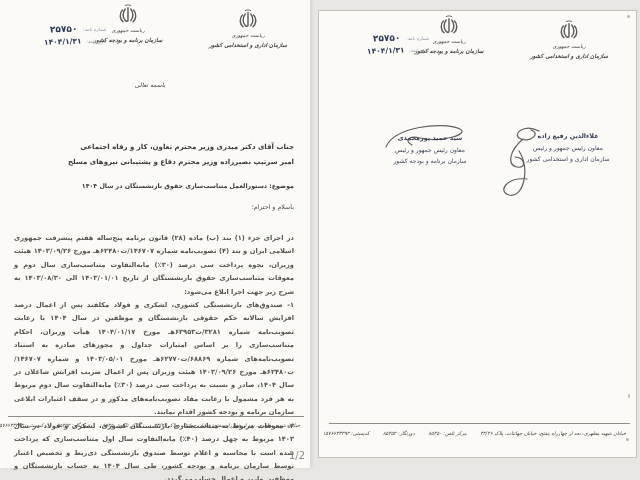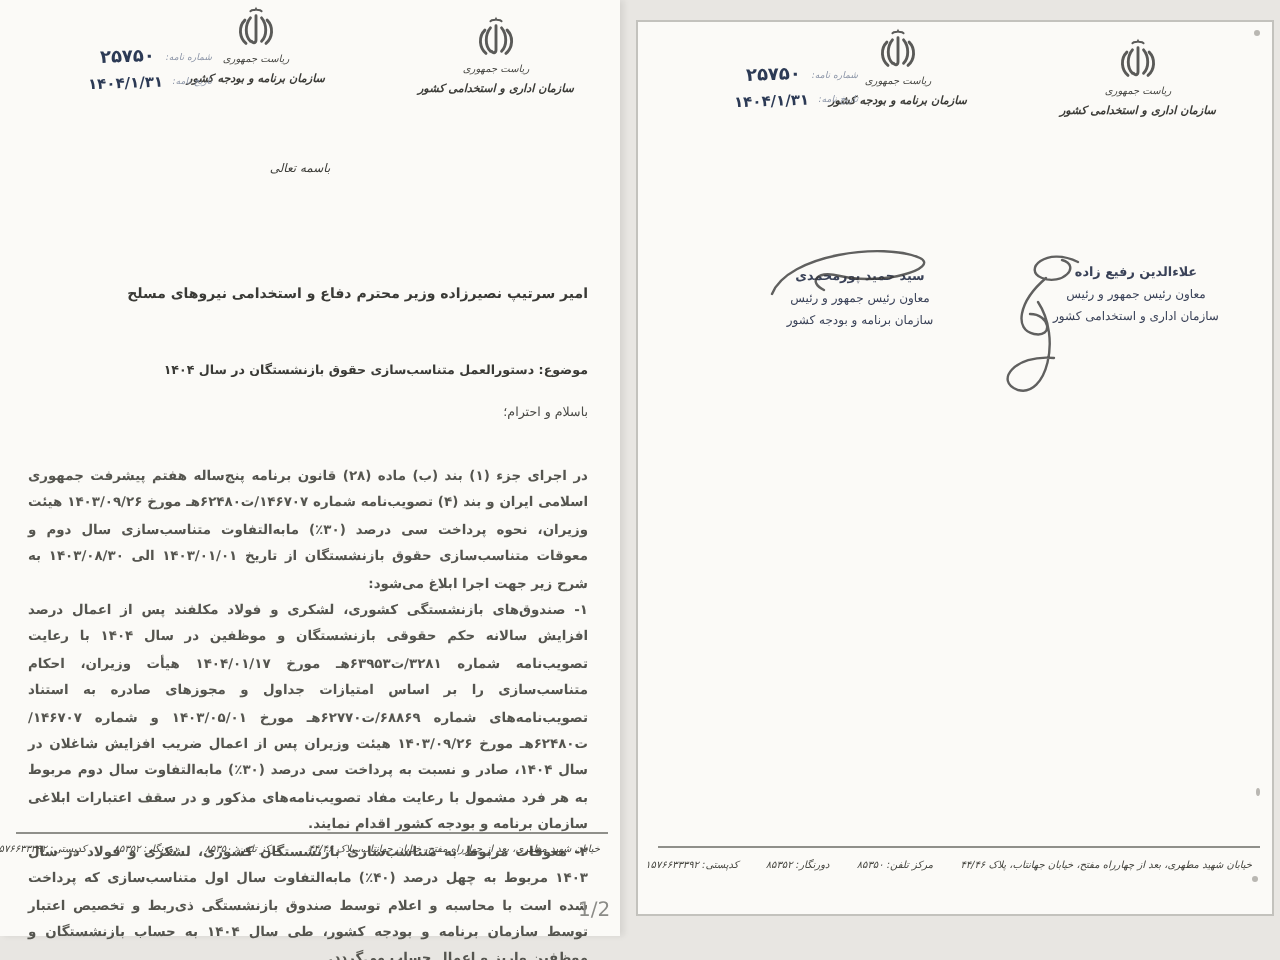--- a/index.html
+++ b/index.html
@@ -109,21 +109,22 @@
       </div>
       <div class="stamp-row">
         <span class="stamp-label">تاریخ نامه:</span>
         <span class="stamp-value stamp-date">۱۴۰۴/۱/۳۱</span>
       </div>
     </div>
 
     <div class="besmele" style="left:98px;top:81px;width:104px;">باسمه تعالی</div>
 
     <div class="recipients rtl" style="top:140px;">
-      <div>امیر سرتیپ نصیرزاده وزیر محترم دفاع و استخدامی نیروهای مسلح</div>
+      <div>جناب آقای دکتر میدری وزیر محترم تعاون، کار و رفاه اجتماعی</div>
+      <div>امیر سرتیپ نصیرزاده وزیر محترم دفاع و پشتیبانی نیروهای مسلح</div>
     </div>
 
     <div class="subject rtl" style="top:182px;">موضوع: دستورالعمل متناسب‌سازی حقوق بازنشستگان در سال ۱۴۰۴</div>
     <div class="salutation rtl" style="top:203px;">باسلام و احترام؛</div>
 
     <div class="body-text rtl" style="top:232px;right:16px;left:14px;font-weight:bold;">
       <p>در اجرای جزء (۱) بند (ب) ماده (۲۸) قانون برنامه پنج‌ساله هفتم پیشرفت جمهوری اسلامی ایران و بند (۴) تصویب‌نامه شماره ۱۴۶۷۰۷/ت۶۲۴۸۰هـ مورخ ۱۴۰۳/۰۹/۲۶ هیئت وزیران، نحوه پرداخت سی درصد (۳۰٪) مابه‌التفاوت متناسب‌سازی سال دوم و معوقات متناسب‌سازی حقوق بازنشستگان از تاریخ ۱۴۰۳/۰۱/۰۱ الی ۱۴۰۳/۰۸/۳۰ به شرح زیر جهت اجرا ابلاغ می‌شود:</p>
       <p>۱- صندوق‌های بازنشستگی کشوری، لشکری و فولاد مکلفند پس از اعمال درصد افزایش سالانه حکم حقوقی بازنشستگان و موظفین در سال ۱۴۰۴ با رعایت تصویب‌نامه شماره ۳۲۸۱/ت۶۳۹۵۳هـ مورخ ۱۴۰۴/۰۱/۱۷ هیأت وزیران، احکام متناسب‌سازی را بر اساس امتیازات جداول و مجوزهای صادره به استناد تصویب‌نامه‌های شماره ۶۸۸۶۹/ت۶۲۷۷۰هـ مورخ ۱۴۰۳/۰۵/۰۱ و شماره ۱۴۶۷۰۷/ت۶۲۴۸۰هـ مورخ ۱۴۰۳/۰۹/۲۶ هیئت وزیران پس از اعمال ضریب افزایش شاغلان در سال ۱۴۰۴، صادر و نسبت به پرداخت سی درصد (۳۰٪) مابه‌التفاوت سال دوم مربوط به هر فرد مشمول با رعایت مفاد تصویب‌نامه‌های مذکور و در سقف اعتبارات ابلاغی سازمان برنامه و بودجه کشور اقدام نمایند.</p>
       <p>۲- معوقات مربوط به متناسب‌سازی بازنشستگان کشوری، لشکری و فولاد در سال ۱۴۰۳ مربوط به چهل درصد (۴۰٪) مابه‌التفاوت سال اول متناسب‌سازی که پرداخت شده است با محاسبه و اعلام توسط صندوق بازنشستگی ذی‌ربط و تخصیص اعتبار توسط سازمان برنامه و بودجه کشور، طی سال ۱۴۰۴ به حساب بازنشستگان و موظفین واریز و اعمال حساب می‌گردد.</p>
     </div>

